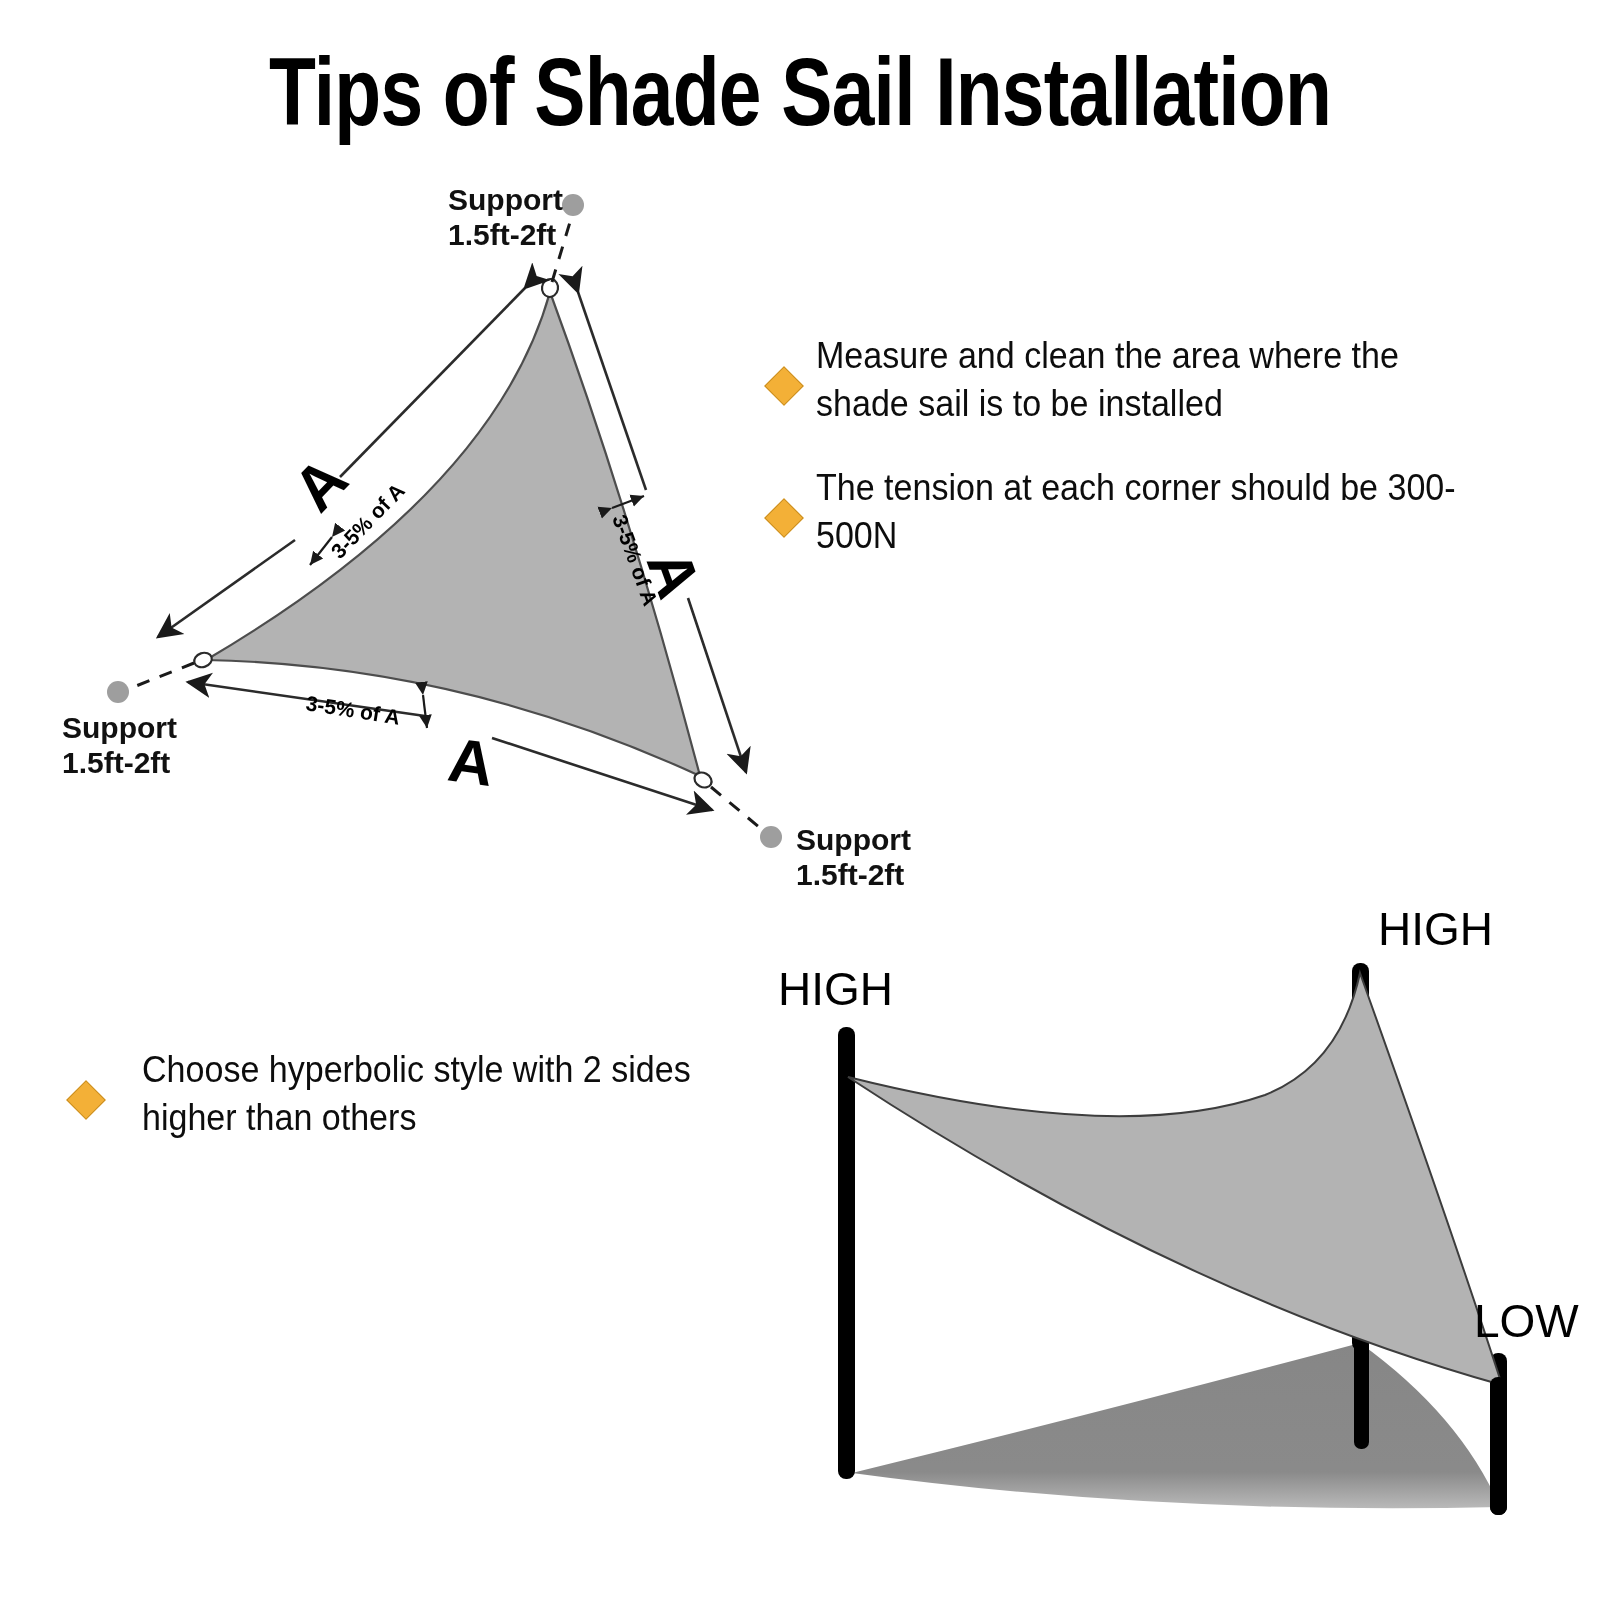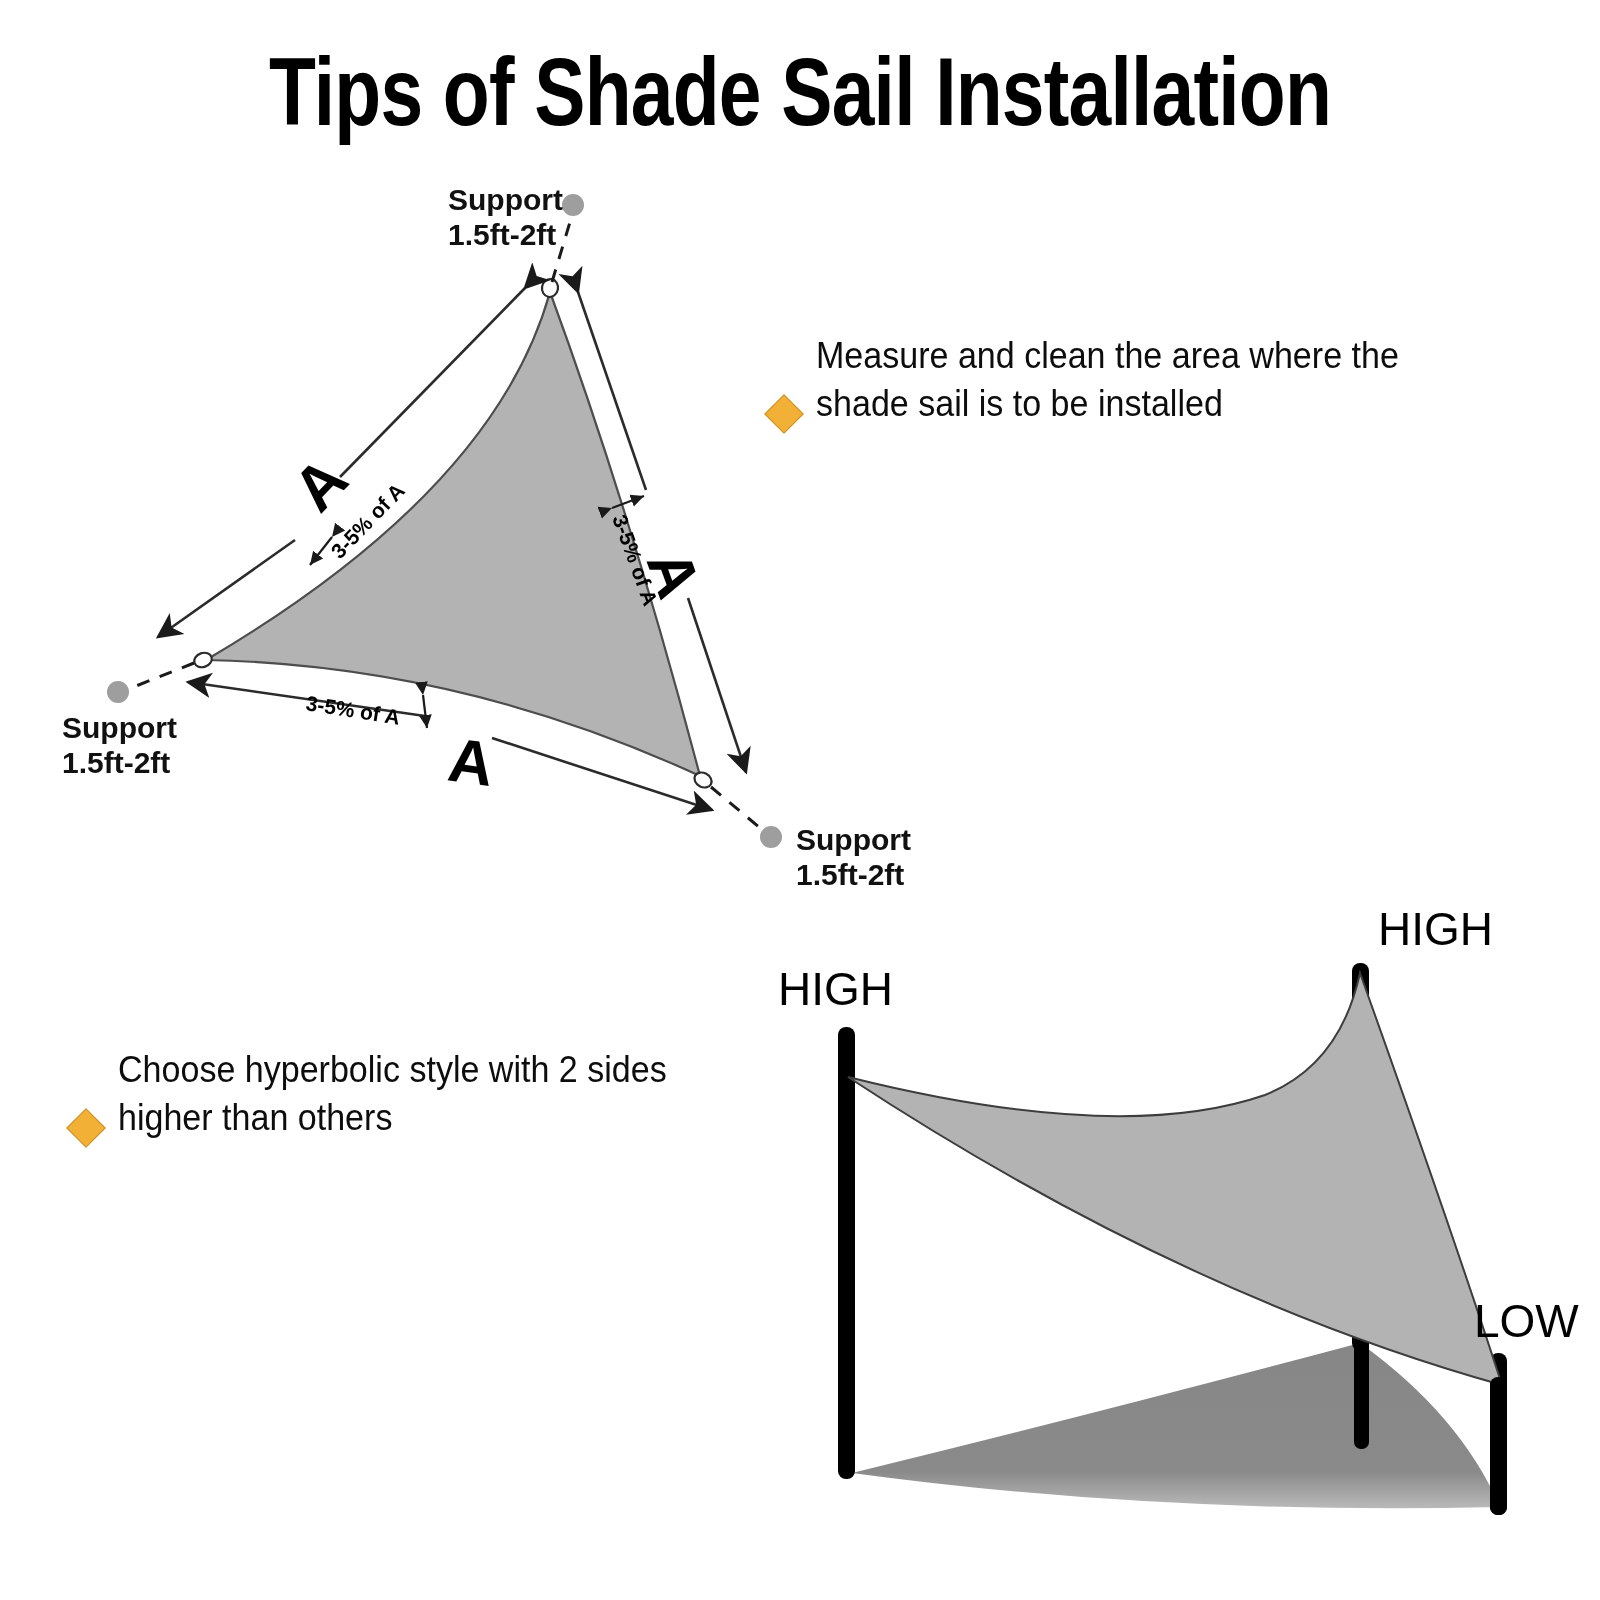--- a/index.html
+++ b/index.html
@@ -26,21 +26,21 @@
     color:#000;
     transform:scaleX(0.80);
     transform-origin:50% 50%;
     white-space:nowrap;
   }
 
   
   .bullets{position:absolute;}
   .bullet{
     display:flex;
-    align-items:flex-end;
+    align-items:center;
     margin-bottom:30px;
   }
   .bullet:last-child{margin-bottom:0;}
   .diamond{
     width:26px;height:26px;
     flex:0 0 26px;
     background:#f3b037;
     border:1.5px solid #c98d1f;
     transform:rotate(45deg);
     margin-top:11px;
@@ -52,21 +52,21 @@
     line-height:1.30;
     color:#0d0d0d;
     transform:scaleX(0.92);
     transform-origin:0 50%;
     white-space:pre-line;
   }
 
   #bullets-right{top:332px;left:770px;width:760px;}
   #bullets-right .bullet{margin-bottom:36px;}
   #bullets-left{top:1046px;left:72px;width:700px;}
-  #bullets-left .bullet{margin-bottom:46px;}
+  #bullets-left .bullet{margin-bottom:46px;gap:24px;}
 
   
   .diagram{position:absolute;}
   #sail-triangle-diagram{top:160px;left:40px;}
   #hyperbolic-diagram{top:895px;left:760px;}
 
   .lbl{
     font-family:"Liberation Sans", sans-serif;
     fill:#111;
   }
@@ -155,20 +155,24 @@
       <text class="lbl pct" x="265" y="550" transform="rotate(9 265 550)">3-5% of A</text>
       <line x1="383" y1="535" x2="387" y2="568" stroke="#1a1a1a" stroke-width="2.2" marker-start="url(#tinyArrow)" marker-end="url(#tinyArrow)"></line>
     </g>
   </svg>
 
   <div class="bullets" id="bullets-right">
     <div class="bullet">
       <span class="diamond"></span>
       <span class="btext">Measure and clean the area where the shade sail is to be installed</span>
     </div>
+    <div class="bullet">
+      <span class="diamond"></span>
+      <span class="btext">The tension at each corner should be 300-500N</span>
+    </div>
   </div>
 
   <div class="bullets" id="bullets-left">
     <div class="bullet">
       <span class="diamond"></span>
       <span class="btext">Choose hyperbolic style with 2 sides higher than others</span>
     </div>
   </div>
 
   <svg class="diagram" id="hyperbolic-diagram" width="820" height="640" viewBox="0 0 820 640">

